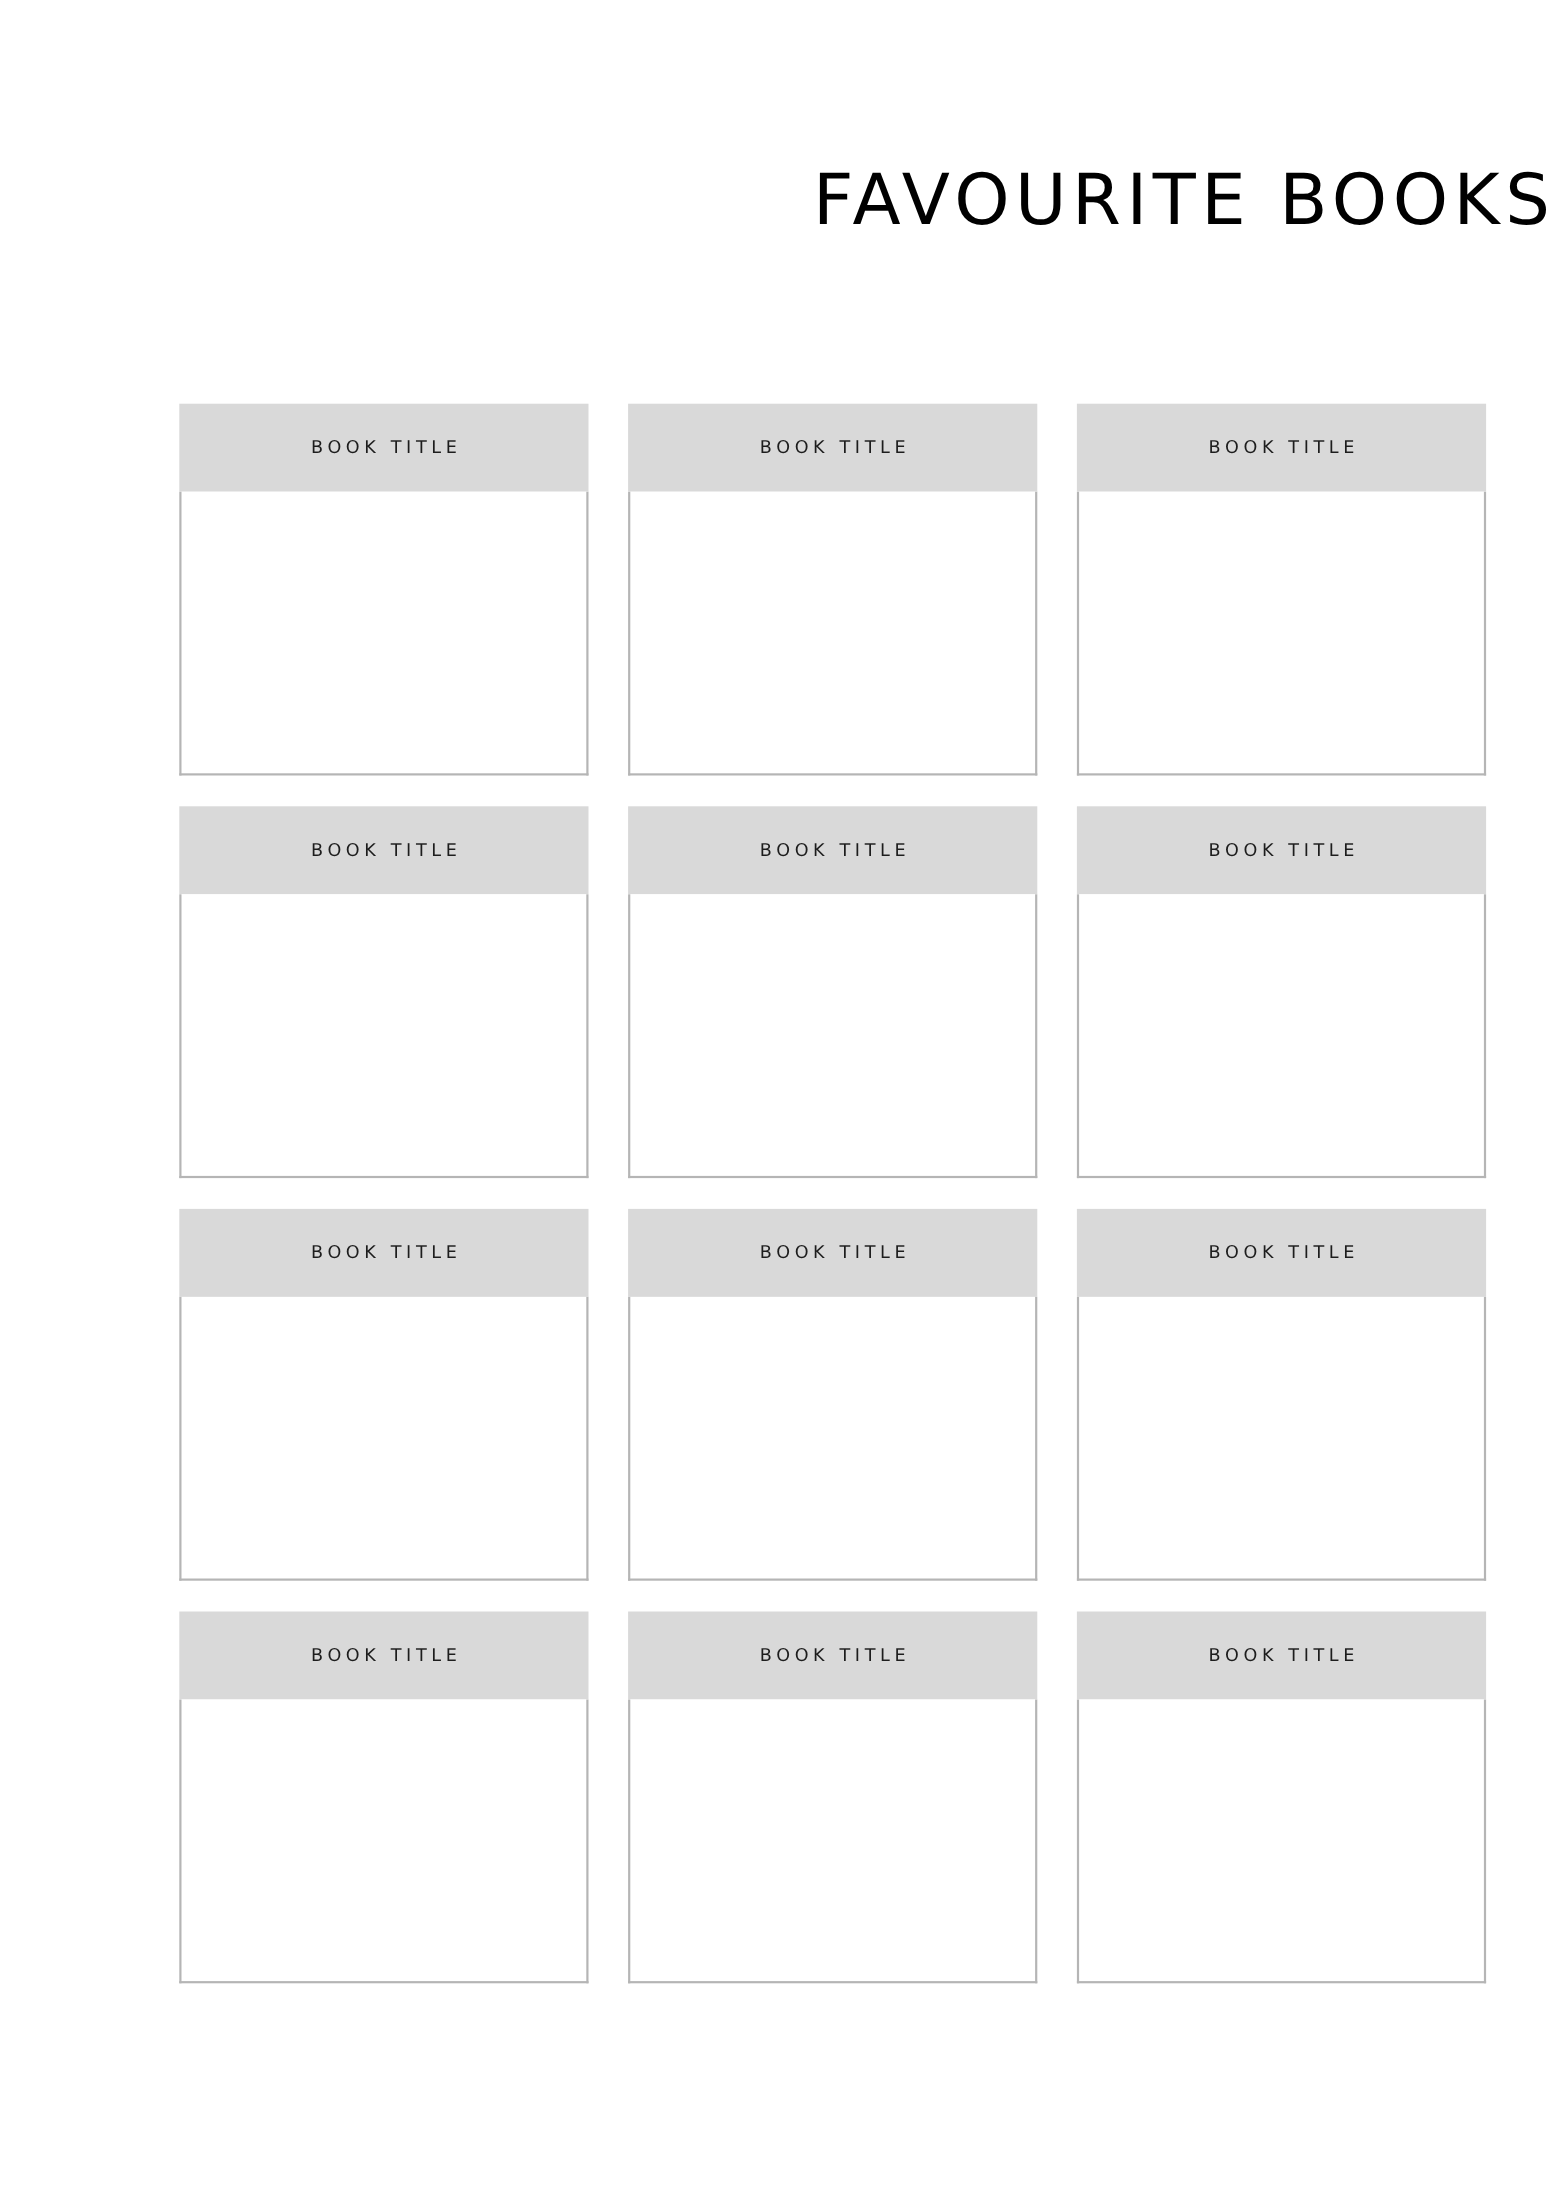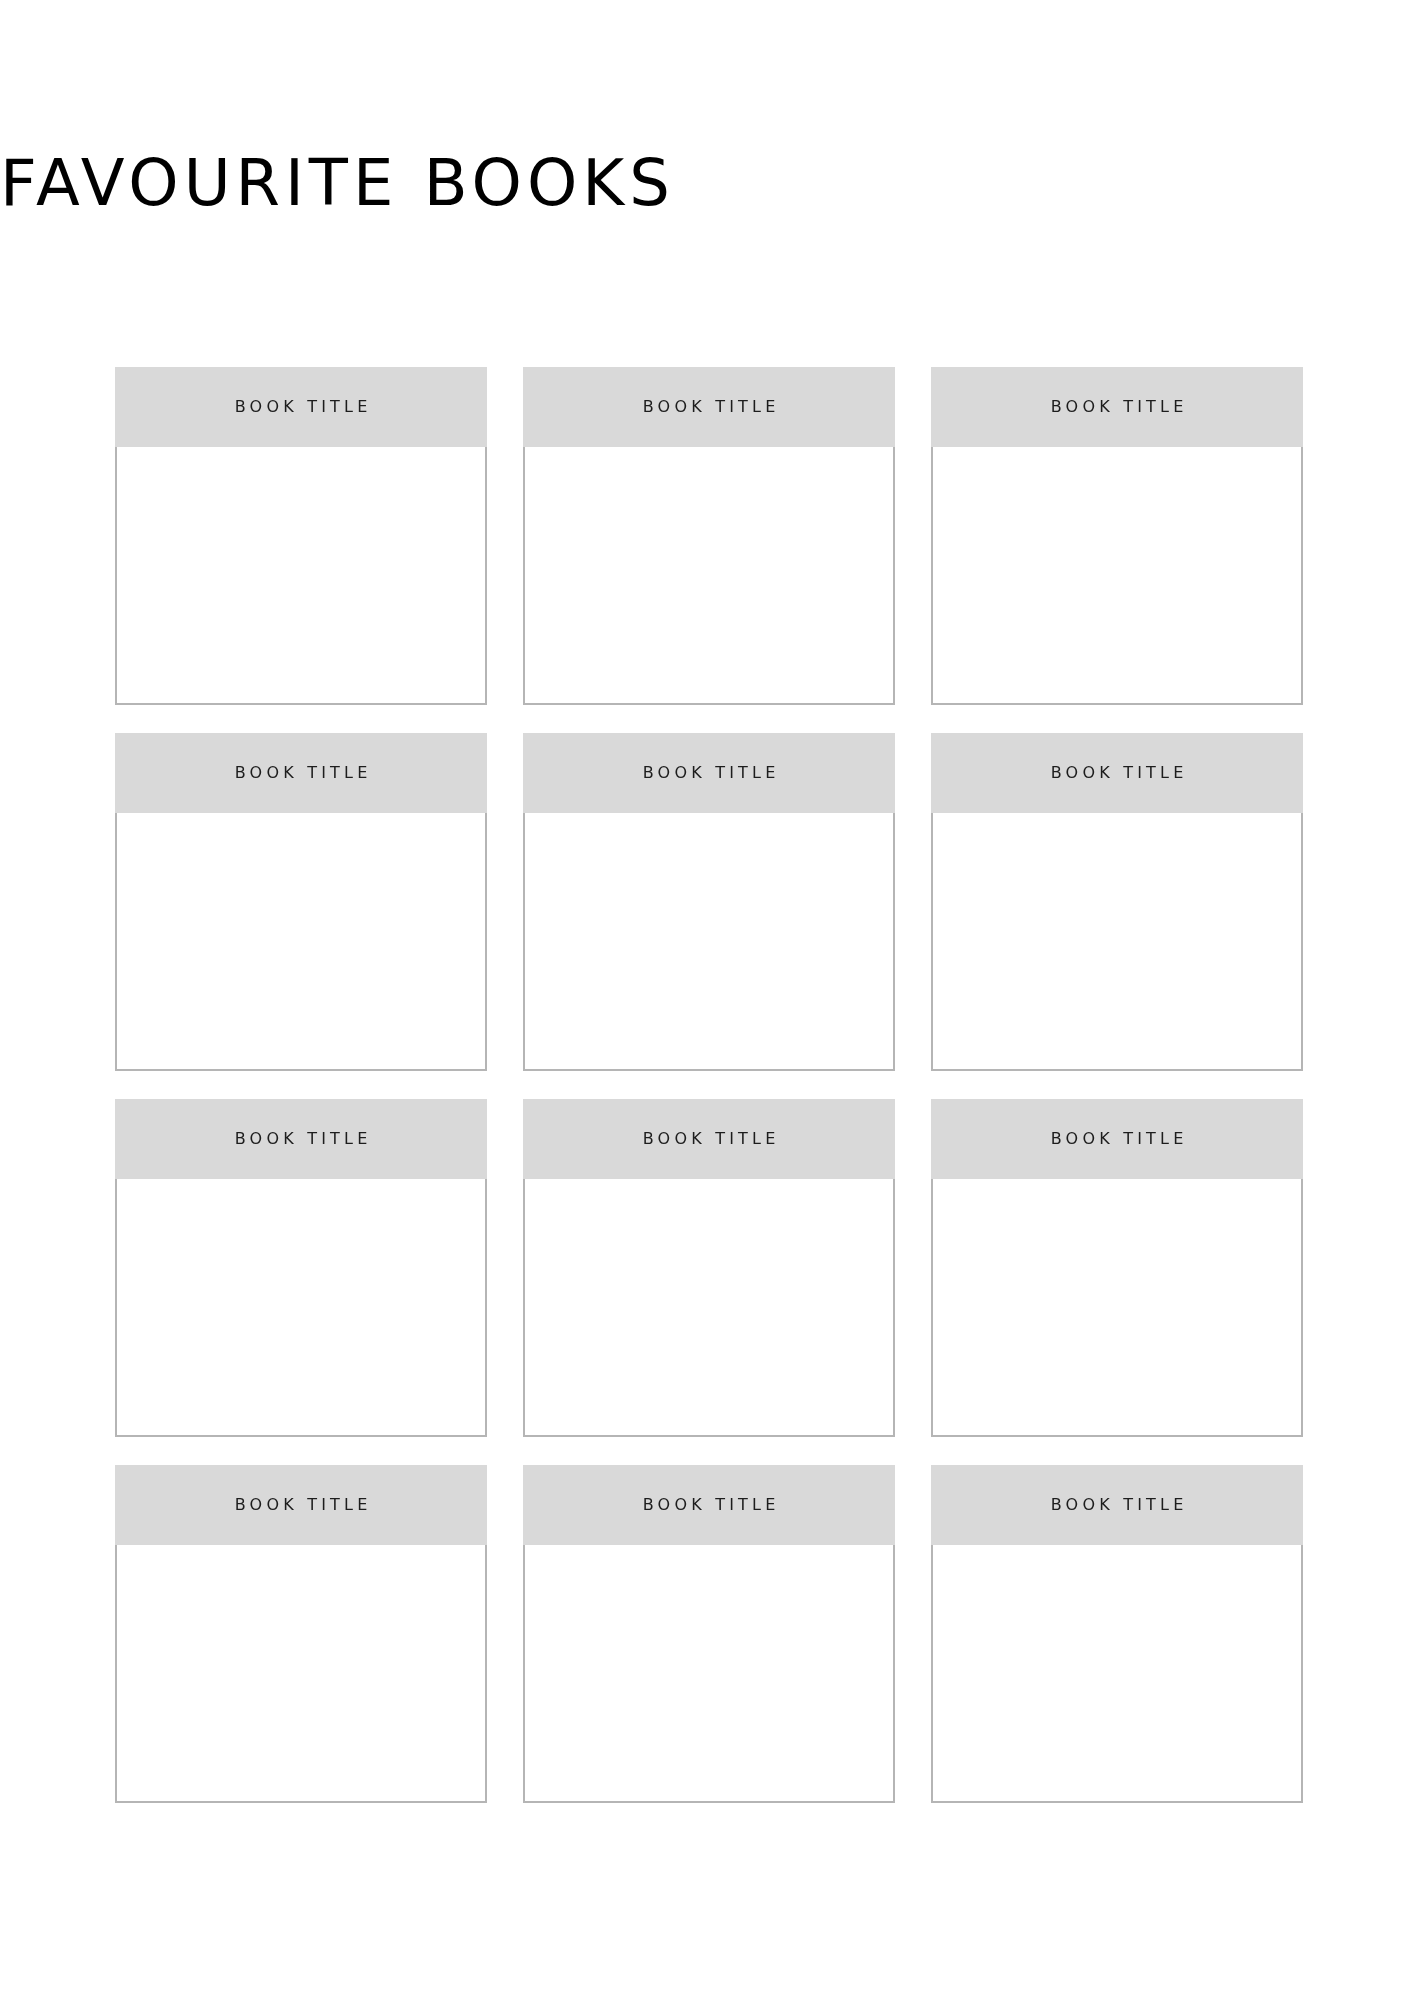--- a/index.html
+++ b/index.html
@@ -24,21 +24,21 @@
     background: #ffffff;
     box-sizing: border-box;
   }
 
   
   .page-title {
     position: absolute;
     left: 0;
     top: 104px;
     width: 1414px;
-    text-align: left;
+    text-align: right;
     font-family: "DejaVu Sans", sans-serif;
     font-weight: 400;
     font-size: 64px;
     line-height: 72px;
     letter-spacing: 5px;
     color: #000000;
     white-space: nowrap;
   }
 
   
@@ -55,20 +55,21 @@
   }
 
   .book-card {
     position: relative;
     width: 372px;
     height: 338px;
     box-sizing: border-box;
     background: #ffffff;
     display: flex;
     flex-direction: column;
+    margin-left: 48px;
   }
 
   .book-card-header {
     flex: 0 0 80px;
     height: 80px;
     background: #d9d9d9;
     display: flex;
     align-items: center;
     justify-content: center;
     box-sizing: border-box;

